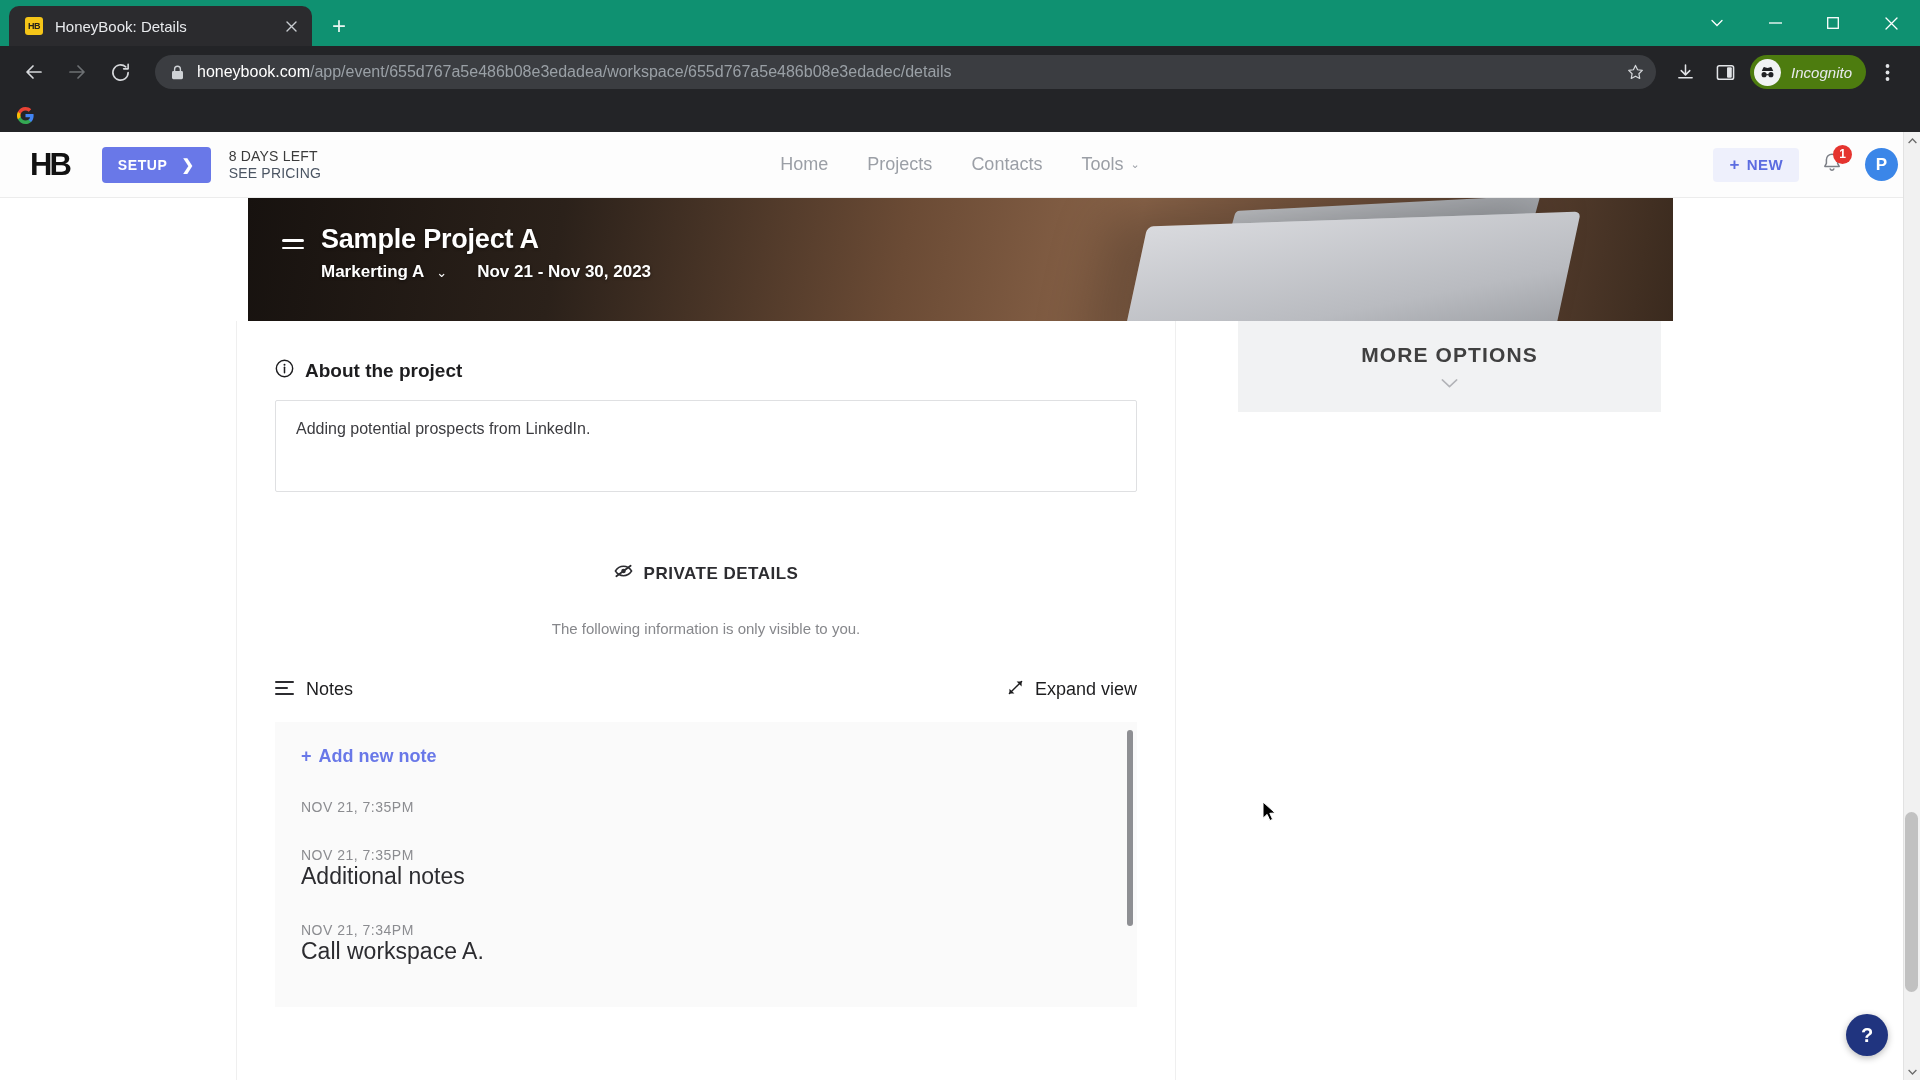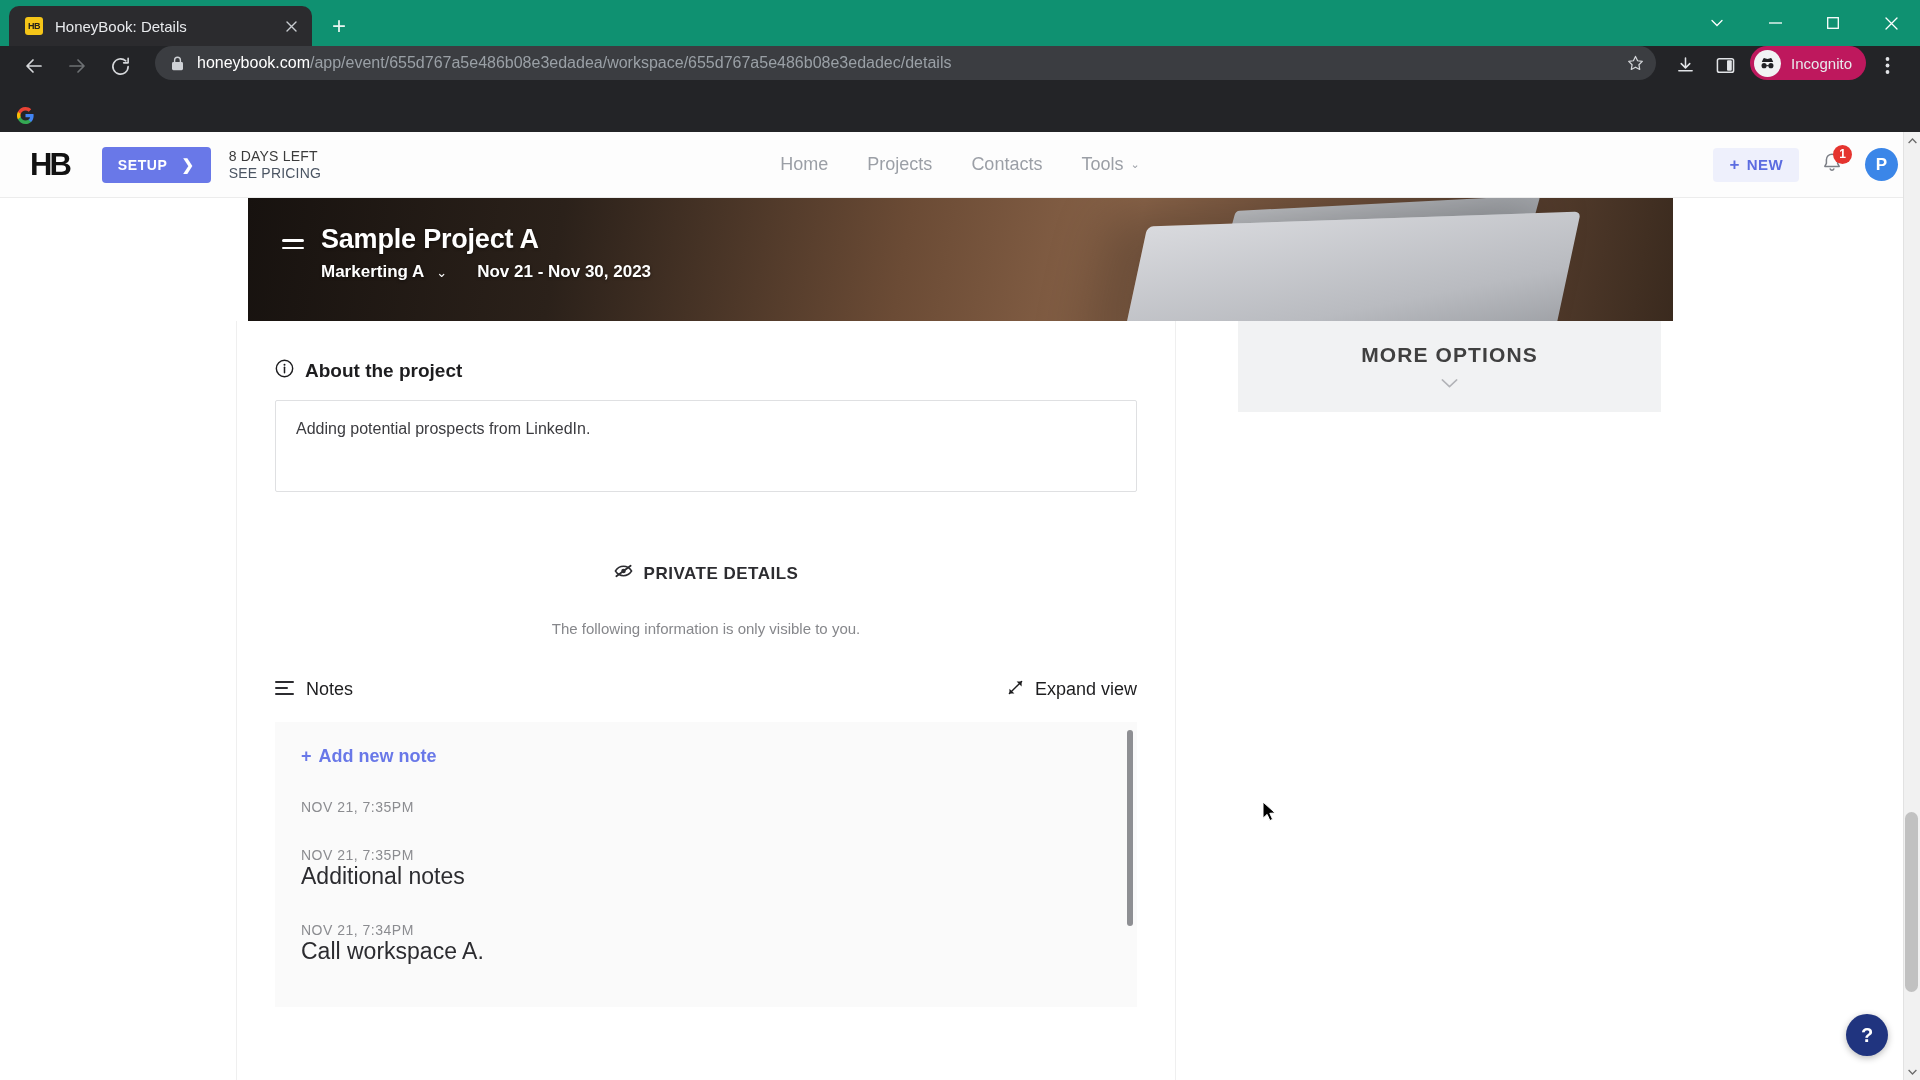--- a/index.html
+++ b/index.html
@@ -47,21 +47,21 @@
   .tabstrip-right {
     position: absolute; right: 0; bottom: 0; height: 46px;
     display: flex; align-items: center;
   }
   .win-btn {
     width: 58px; height: 46px; display: flex; align-items: center; justify-content: center;
     color: #ffffff; cursor: pointer;
   }
 
   .toolbar {
-    height: 52px; background: #232427; display: flex; 
+    height: 52px; background: #232427; display: flex; align-items: center;
     padding: 0 14px; flex: none;
   }
   .nav-btn {
     width: 40px; height: 40px; border-radius: 50%;
     display: flex; align-items: center; justify-content: center;
     color: #d6d8db; cursor: pointer; flex: none; margin-right: 3px;
   }
   .nav-btn.disabled { color: #6d7073; }
   .omnibox {
     flex: 1; height: 34px; background: #3b3d41; border-radius: 17px;
@@ -78,23 +78,23 @@
     width: 30px; height: 30px; flex: none;
     display: flex; align-items: center; justify-content: center;
     color: #d6d8db; cursor: pointer;
   }
   .tb-icon {
     width: 38px; height: 38px; flex: none;
     display: flex; align-items: center; justify-content: center;
     color: #e2e4e7; cursor: pointer; margin-left: 2px;
   }
   .incognito-pill {
-    height: 34px; border-radius: 17px; background: #be185d;
+    height: 34px; border-radius: 17px; background: #4d7c0f;
     display: flex; align-items: center; padding: 0 14px 0 4px;
-    margin-left: 6px; flex: none; cursor: pointer;
+    margin-left: 6px; flex: none; cursor: pointer; font-style: italic;
   }
   .incognito-avatar {
     width: 27px; height: 27px; border-radius: 50%; background: #f1f3f4;
     display: flex; align-items: center; justify-content: center; flex: none;
   }
   .incognito-label { color: #e8eaed; font-size: 15px; margin-left: 10px; }
 
   .bookmarks {
     height: 34px; background: #232427; display: flex; align-items: center;
     padding: 0 14px; flex: none;

